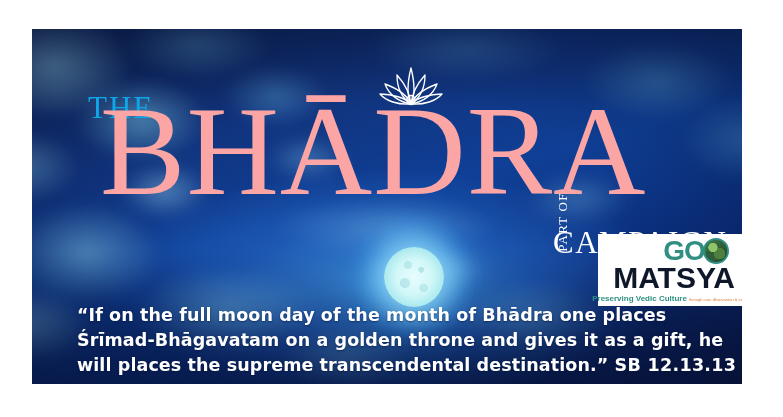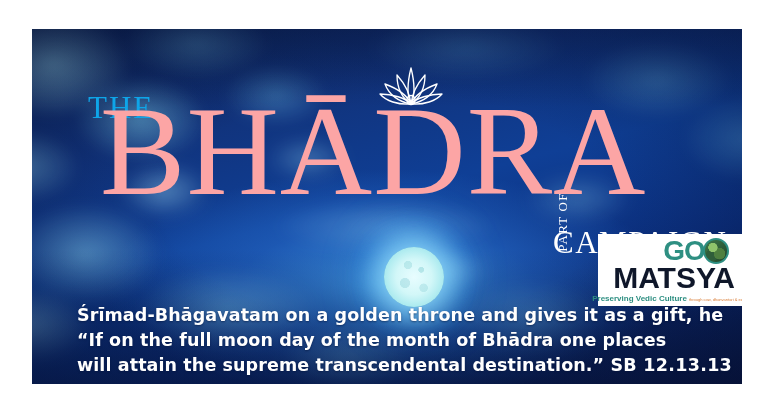--- a/index.html
+++ b/index.html
@@ -342,19 +342,19 @@
         </div>
         <div class="logo-matsya">MATSYA</div>
         <div class="logo-tagline-row">
           <span class="logo-tagline">Preserving Vedic Culture</span>
           <span class="logo-subtagline">through cow, dhanvantari &amp; education</span>
         </div>
       </div>
     </div>
 
     <div id="quote">
+      <div class="quote-line">“If on the full moon day of the month of Bhādra one places</div>
       <div class="quote-line">Śrīmad-Bhāgavatam on a golden throne and gives it as a gift, he</div>
-      <div class="quote-line">“If on the full moon day of the month of Bhādra one places</div>
-      <div class="quote-line"><span>will attain the supreme transcendental destination.”</span> <span class="ref">SB 12.13.13</span></div>
+      <div class="quote-line"><span>will places the supreme transcendental destination.”</span> <span class="ref">SB 12.13.13</span></div>
     </div>
 
   </div>
 </div>
 
 </body></html>

